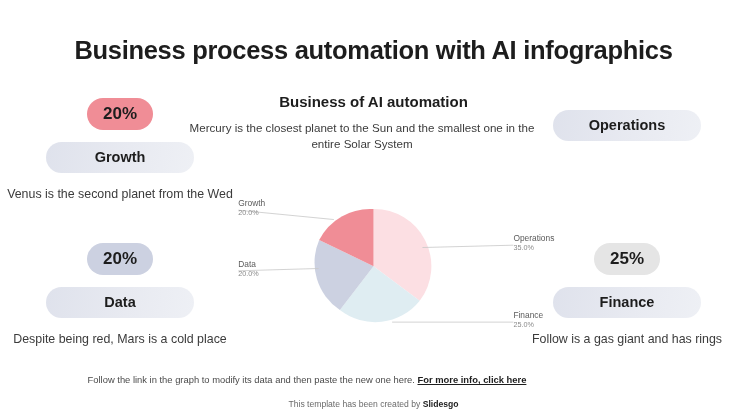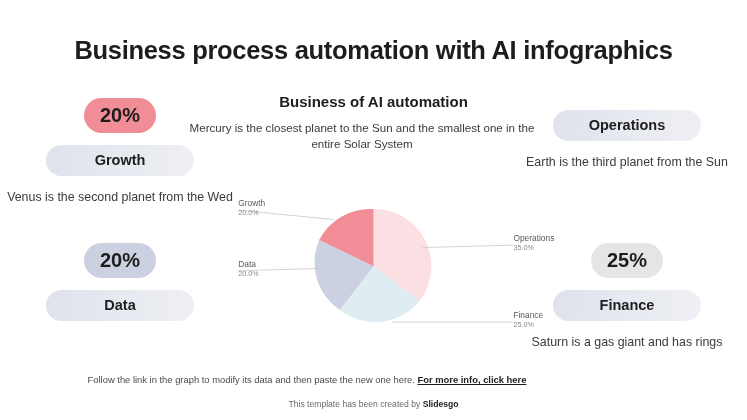--- a/index.html
+++ b/index.html
@@ -24,21 +24,21 @@
   .stat { position:absolute; width:240px; text-align:center; }
   .stat-left  { left:0px; }
   .stat-right { left:507px; }
   .row-top    { top:98px; }
   .row-bottom { top:243px; }
 
   .pct-badge {
     display:inline-block;
     min-width:62px; padding:6px 16px;
     border-radius:22px;
-    font-size:20px; font-weight:bold; color:#1d1d1d;
+    font-size:17px; font-weight:bold; color:#1d1d1d;
     line-height:1.15;
   }
   .name-pill {
     display:block;
     width:148px; margin:12px auto 0;
     padding:7px 10px;
     border-radius:22px;
     background:linear-gradient(100deg,#dfe2ec 0%,#e8eaf1 55%,#eef0f5 100%);
     font-size:14.5px; font-weight:bold; color:#1d1d1d;
     line-height:1.2;
@@ -84,31 +84,31 @@
 
   <div class="stat stat-left row-top">
     <span class="pct-badge" style="background:#f08d96;">20%</span>
     <span class="name-pill">Growth</span>
     <div class="stat-desc">Venus is the second planet from the Wed</div>
   </div>
 
   <div class="stat stat-left row-bottom">
     <span class="pct-badge" style="background:#ccd1e1;">20%</span>
     <span class="name-pill">Data</span>
+    <div class="stat-desc">Despite being red, Mars is a cold place</div>
   </div>
 
   <div class="stat stat-right row-top">
     <span class="name-pill">Operations</span>
-    <div class="stat-desc">Earth is the third planet from the Sun</div>
   </div>
 
   <div class="stat stat-right row-bottom">
     <span class="pct-badge" style="background:#e5e5e5;">25%</span>
     <span class="name-pill">Finance</span>
-    <div class="stat-desc">Saturn is a gas giant and has rings</div>
+    <div class="stat-desc">Follow is a gas giant and has rings</div>
   </div>
 
   <div class="chart-title">Business of AI automation</div>
   <div class="chart-sub">Mercury is the closest planet to the Sun and the smallest one in the entire Solar System</div>
 
   <div class="chart-area">
     <svg viewBox="0 0 160 77" preserveAspectRatio="xMidYMid meet">
 
       <g>
 

